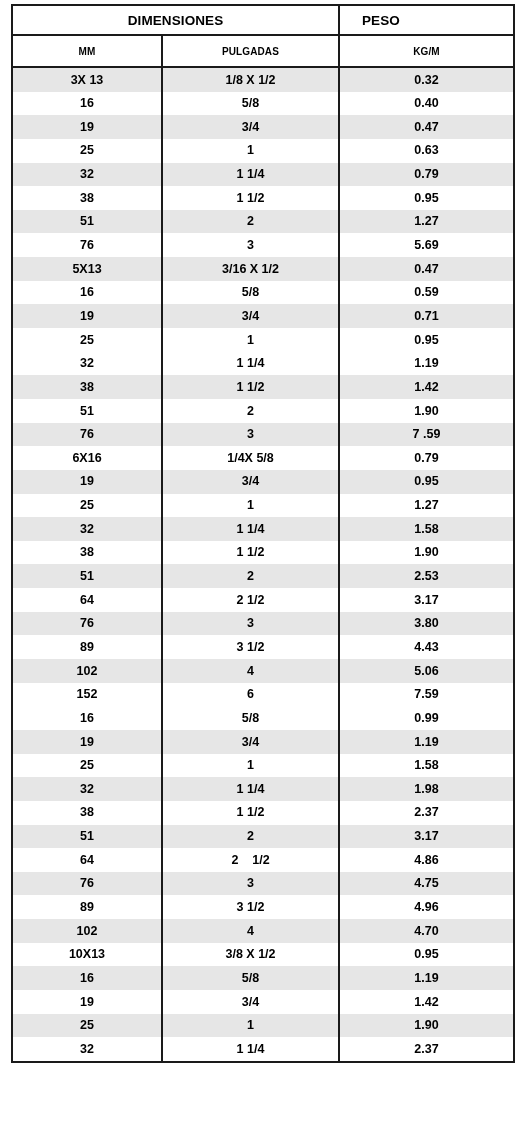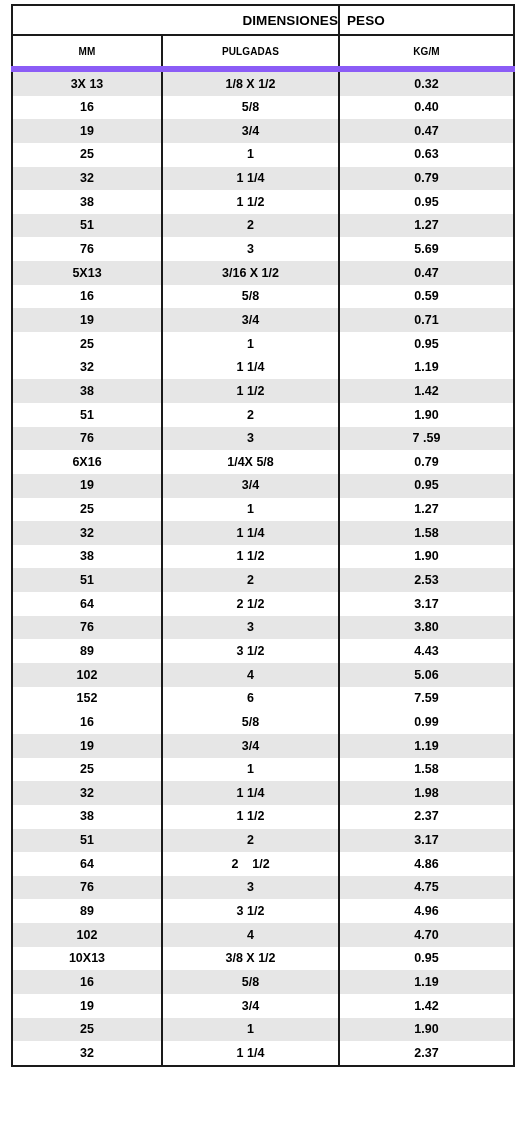--- a/index.html
+++ b/index.html
@@ -42,28 +42,28 @@
     background: #ffffff;
     font-weight: bold;
     color: #000000;
     padding: 0;
     margin: 0;
   }
 
   th.h-dimensiones {
     height: 28px;
     font-size: 13.5px;
-    text-align: right;
+    text-align: center;
     letter-spacing: 0.1px;
   }
   th.h-peso {
     height: 28px;
     font-size: 13.5px;
     text-align: left;
-    padding-left: 7px;
+    padding-left: 22px;
     letter-spacing: 0.1px;
   }
   th.h-sub {
     height: 30px;
     font-size: 10px;
     text-align: center;
     letter-spacing: 0.1px;
   }
 
   
@@ -79,21 +79,21 @@
     border-right: 2px solid #1a1a1a;
     border-top: none;
     border-bottom: none;
     white-space: pre;
     line-height: 1;
   }
 
   tbody tr.shaded td { background: #e6e6e6; }
   tbody tr.plain  td { background: #ffffff; }
 
-  tbody tr:first-child td { border-top: 6px solid #8b5cf6; margin-left: 16px; }
+  tbody tr:first-child td { border-top: 2px solid #8b5cf6; margin-left: 16px; }
   tbody tr:last-child  td { border-bottom: 2px solid #1a1a1a; }
 </style>
 </head>
 <body>
 
 <div class="sheet">
 
   <table class="spec-table">
     <colgroup>
       <col class="col-mm">

